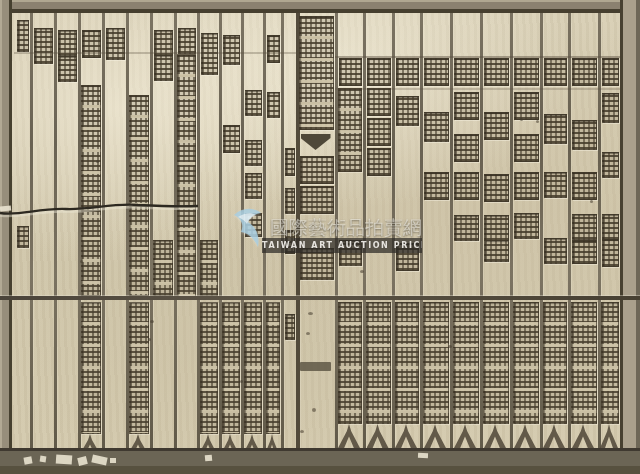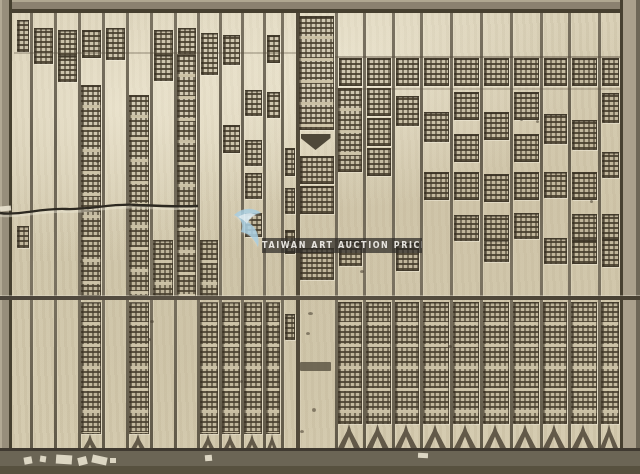--- a/index.html
+++ b/index.html
@@ -253,15 +253,16 @@
       <div class="chip" style="left: 205px; top: 455px; width: 7px; height: 6px; position: absolute; transform: rotate(-5deg);"></div>
       <div class="chip" style="left: 418px; top: 453px; width: 10px; height: 5px; position: absolute; transform: rotate(3deg);"></div>
       <div class="chip" style="left: 0px; top: 206px; width: 11px; height: 5px; position: absolute; transform: rotate(-6deg);"></div>
     </div>
 
   <div id="watermark">
     <svg id="wm-bird" viewBox="0 0 40 46">
       <path d="M6 10 C14 2, 26 2, 33 8 C26 9, 22 12, 20 17 C28 22, 32 30, 30 42 C26 33, 20 28, 13 27 C16 20, 14 14, 6 10 Z" fill="#a6cde0" opacity="0.82"></path>
       <path d="M10 12 C16 8, 23 7, 28 10 C23 12, 20 15, 19 19 C16 15, 13 13, 10 12 Z" fill="#ffffff" opacity="0.55"></path>
     </svg>
+    <div class="wm-cn">國際藝術品拍賣網</div>
     <div class="wm-en">TAIWAN ART AUCTION PRICE</div>
   </div>
 </div>
 
 </body></html>

